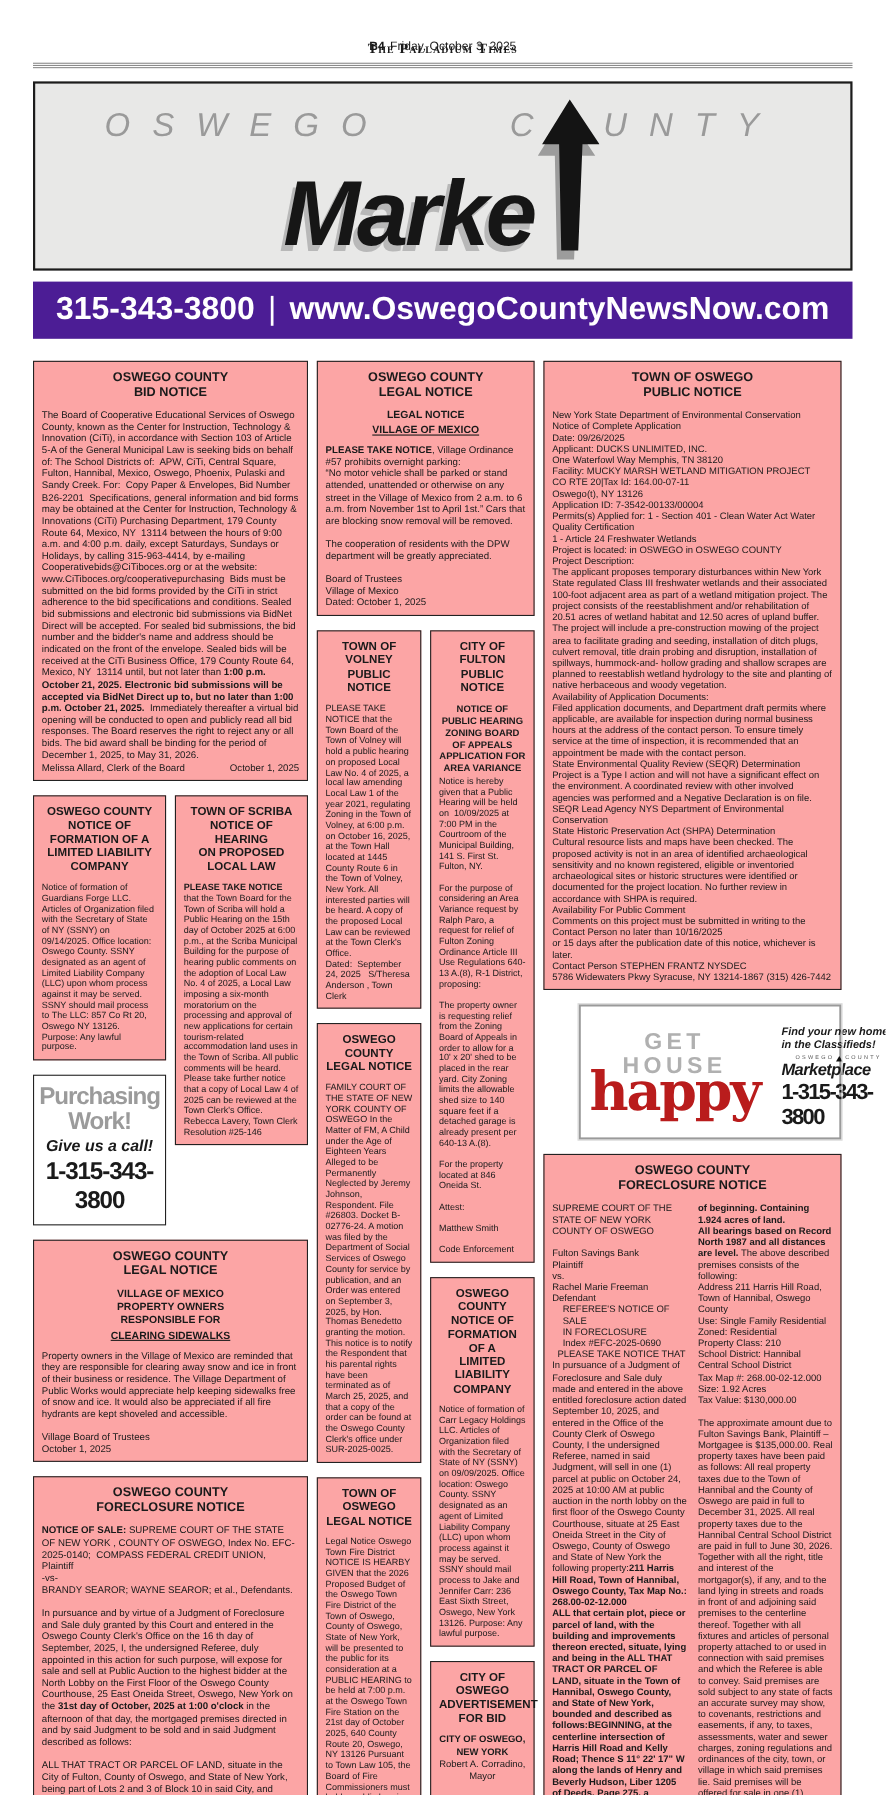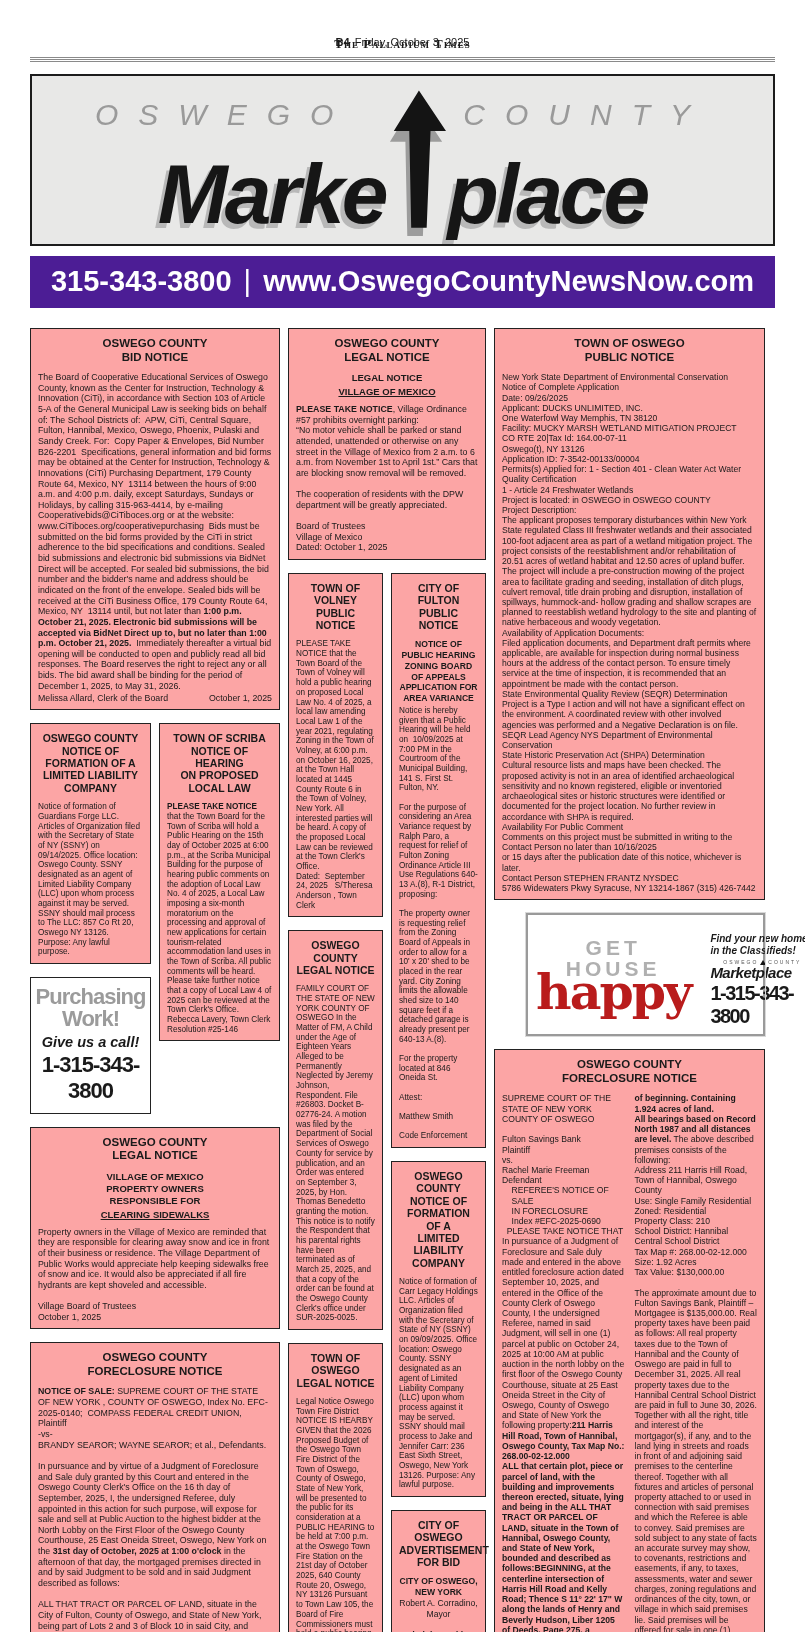--- a/index.html
+++ b/index.html
@@ -93,21 +93,20 @@
       <span>OSWEGO</span>
         <span class="county-gap"></span>
         <span>COUNTY</span>
     </div>
     <div class="brand-row">
       <span class="brand">Marke</span>
       <svg class="mast-arrow" viewBox="0 0 60 150" aria-hidden="true">
         <path d="M32 8 L60 50 L44 50 L40 150 L24 150 L22 50 L6 50 Z" fill="#9c9c9c" transform="translate(-4,5)"></path>
         <path d="M32 2 L60 44 L44 44 L40 144 L24 144 L22 44 L6 44 Z" fill="#141414"></path>
       </svg>
-      <span class="brand">place</span>
     </div>
   </div>
 
   <div class="contact-bar">
     <span>315-343-3800</span><span class="sep">|</span><span>www.OswegoCountyNewsNow.com</span>
   </div>
 
   <main class="cols">
 
     <div class="col1">

